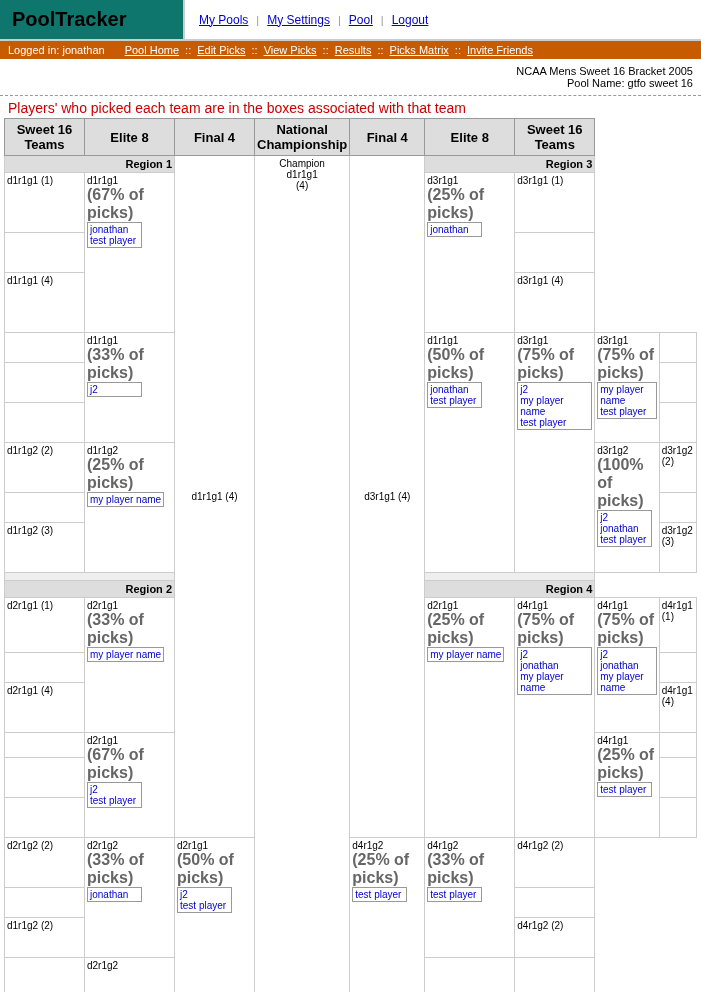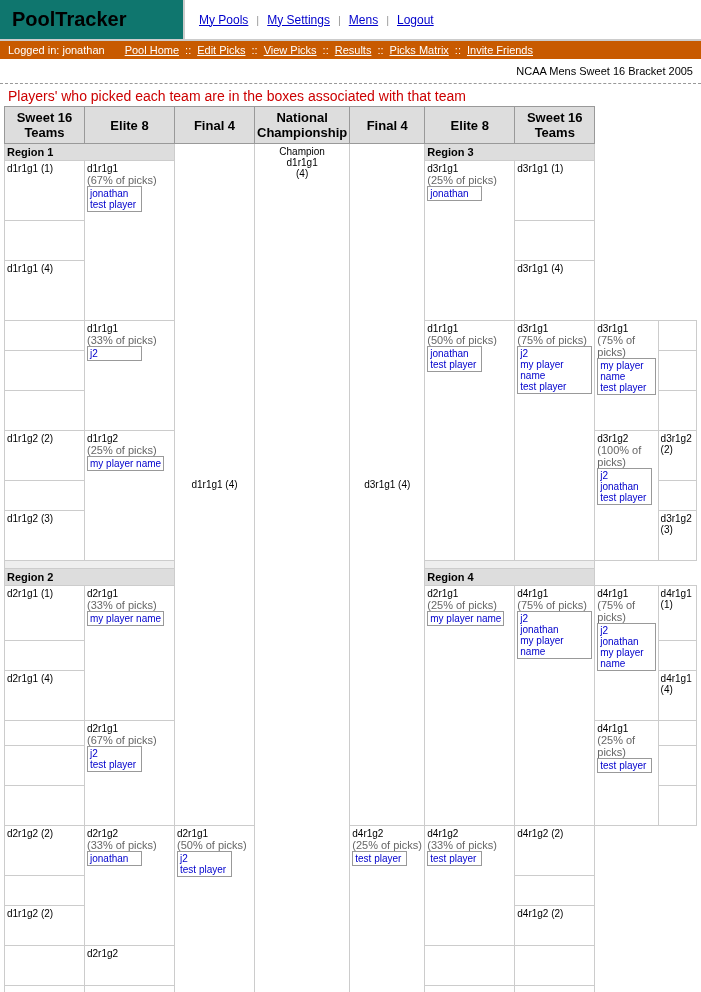--- a/index.html
+++ b/index.html
@@ -21,41 +21,41 @@
     
     #infobox { padding: 6px 8px; font-size: 11px; border-bottom: 1px dashed #999; text-align: right; }
     #infobox .ncaa { color: #000; }
     #playerinfo { color: #c00; font-size: 14px; padding: 4px 8px 2px 8px; }
 
     
     #bracket-wrapper { padding: 0 4px; overflow-x: auto; }
     table.bracket { border-collapse: collapse; width: 100%; font-size: 10px; }
     table.bracket td { border: 1px solid #ccc; vertical-align: top; padding: 2px; }
     table.bracket th { border: 1px solid #999; background: #ddd; text-align: center; padding: 3px 2px; font-size: 13px; font-weight: bold; }
-    table.bracket .region-header { background: #ddd; text-align: left; font-weight: bold; font-size: 11px; }
+    table.bracket .region-header { background: #ddd; text-align: right; font-weight: bold; font-size: 11px; }
 
     .team-name { color: #000; font-weight: normal; }
-    .pick-pct { color: #666; font-size: 11px; }
+    .pick-pct { color: #666; font-size: 16px; font-weight: bold; }
     .picker { color: #00c; display: block; }
     .cell-inner { min-height: 40px; }
     .champion-cell { text-align: center; font-size: 10px; vertical-align: middle; }
     .champion-label { font-weight: normal; display: block; }
     .box-outline { border: 1px solid #999; padding: 1px 2px; display: inline-block; min-width: 55px; }
   </style>
 </head>
 <body>
 
 <div id="header">
   <div id="logo">PoolTracker</div>
   <div id="nav">
     <a>My Pools</a>
     <span>|</span>
     <a>My Settings</a>
     <span>|</span>
-    <a>Mens</a>
+    <a>Pool</a>
     <span>|</span>
     <a>Logout</a>
   </div>
 </div>
 
 <div id="subnav">
   <span class="logged">Logged in: jonathan</span>
   <a>Pool Home</a>
   <span class="sep">::</span>
   <a>Edit Picks</a>
@@ -64,20 +64,21 @@
   <span class="sep">::</span>
   <a>Results</a>
   <span class="sep">::</span>
   <a>Picks Matrix</a>
   <span class="sep">::</span>
   <a>Invite Friends</a>
 </div>
 
 <div id="infobox">
   <div class="ncaa">NCAA Mens Sweet 16 Bracket 2005</div>
+  <div class="ncaa">Pool Name: gtfo sweet 16</div>
 </div>
 <div id="playerinfo">Players' who picked each team are in the boxes associated with that team</div>
 
 <div id="bracket-wrapper">
 <table class="bracket">
   <thead>
     <tr>
       <th style="width:80px">Sweet 16 Teams</th>
       <th style="width:90px">Elite 8</th>
       <th style="width:80px">Final 4</th>

